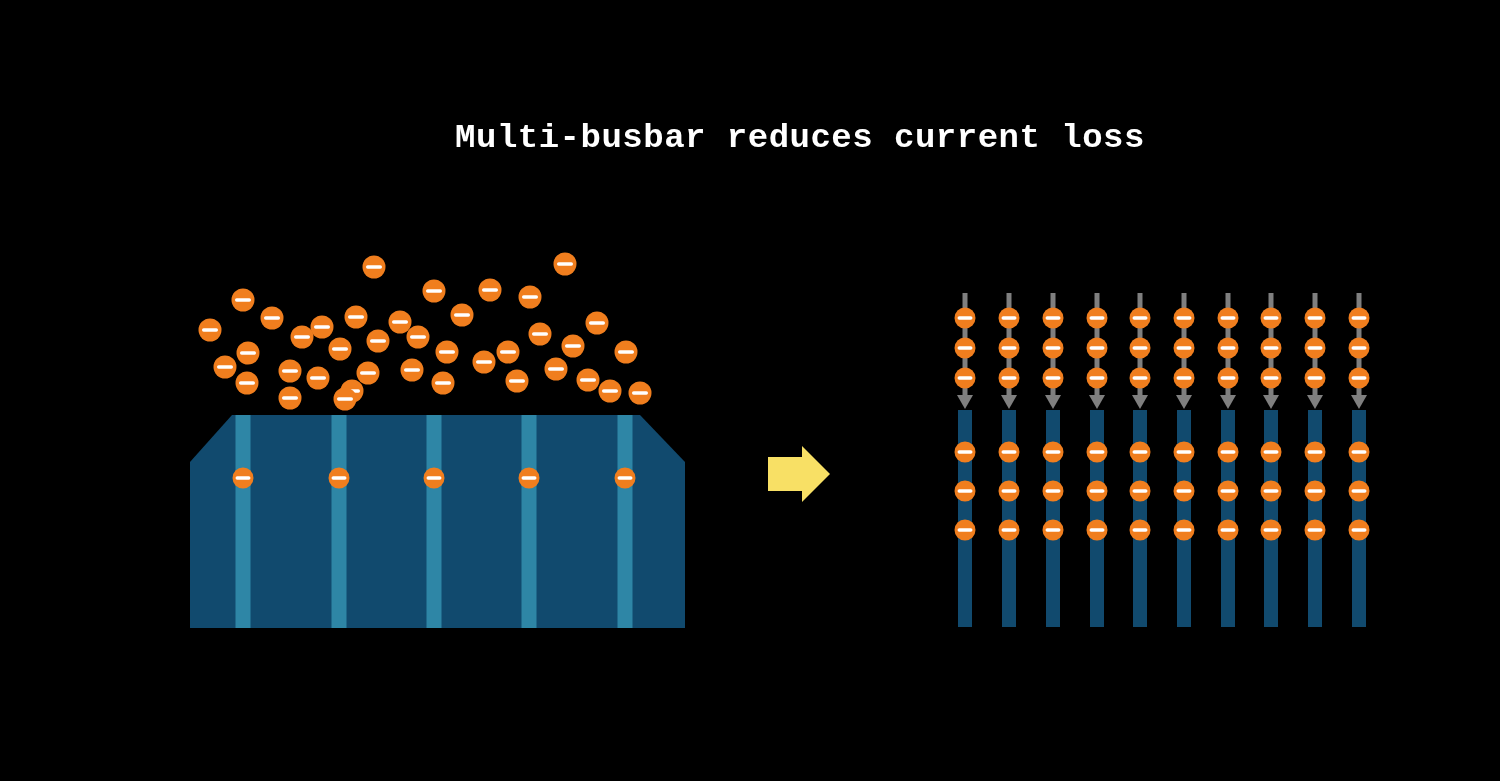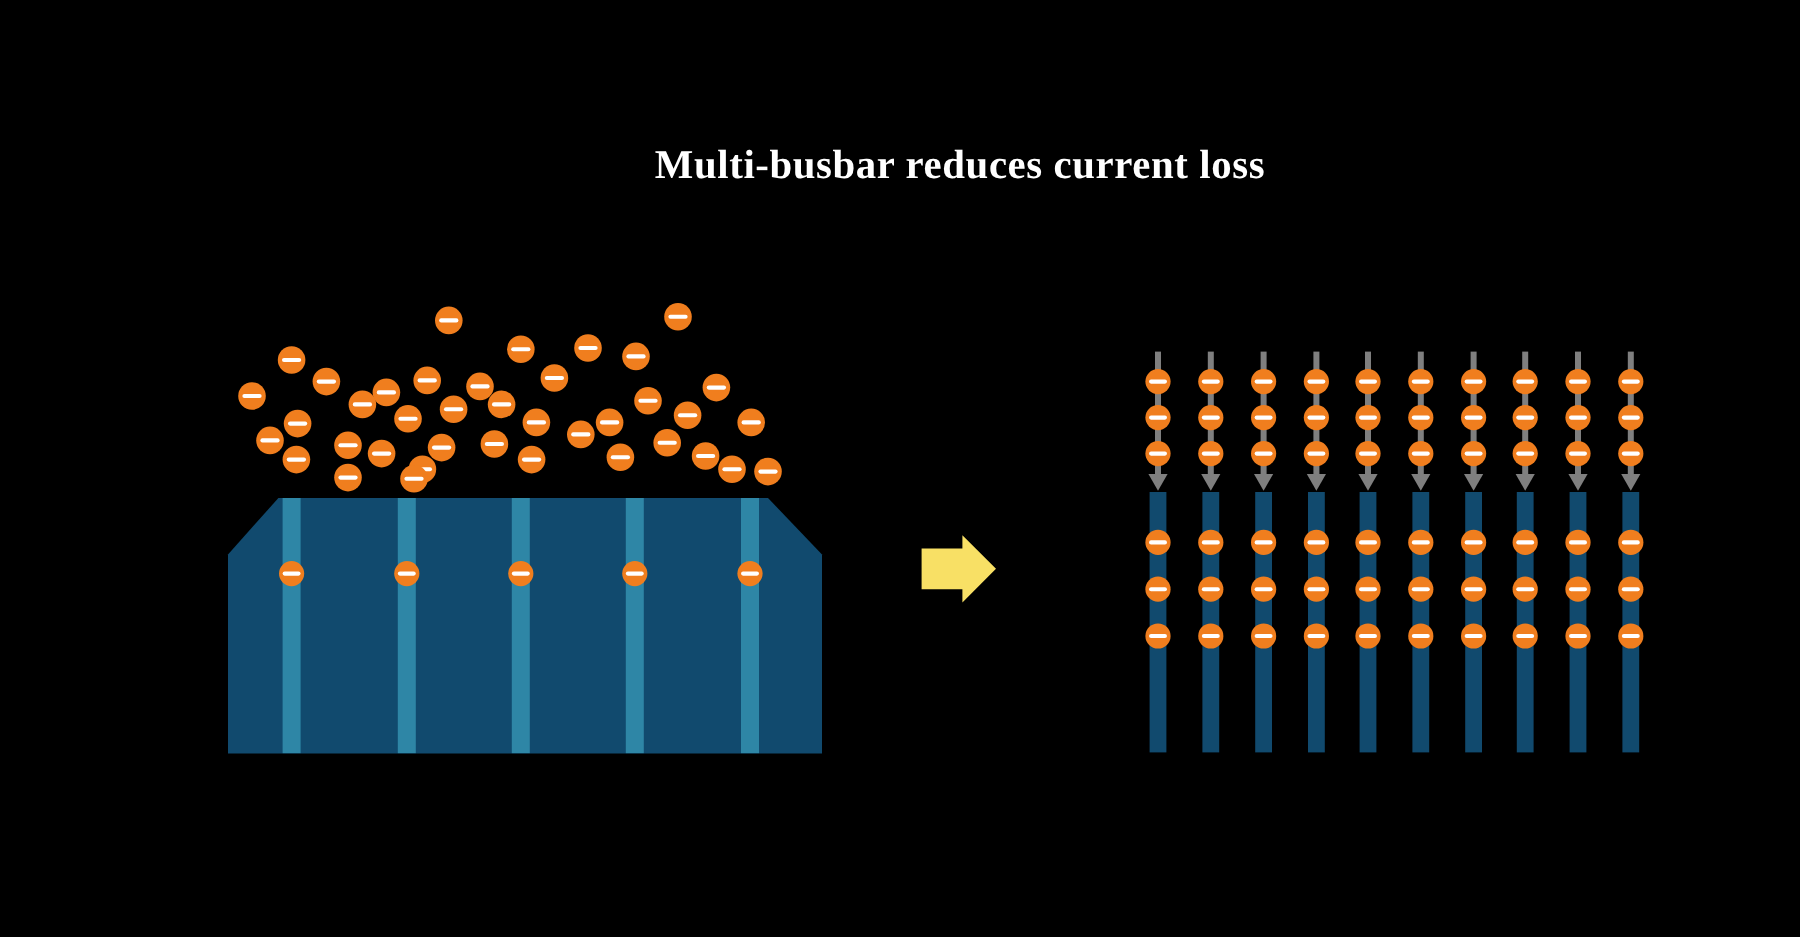--- a/index.html
+++ b/index.html
@@ -1,21 +1,21 @@
 <!DOCTYPE html>
 <html><head>
 <meta charset="utf-8">
 <style>
   html,body{margin:0;padding:0;background:#000;}
   .canvas{
     position:relative;
     width:1500px;height:781px;
     background:#000;
     overflow:hidden;
-    font-family:Liberation Serif, serif;
+    font-family:Liberation Mono, monospace;
   }
   .diagram-title{
     position:absolute;
     top:119px;
     left:800px;
     transform:translateX(-50%);
     white-space:nowrap;
     font-size:34px;
     font-weight:bold;
     letter-spacing:0.5px;

